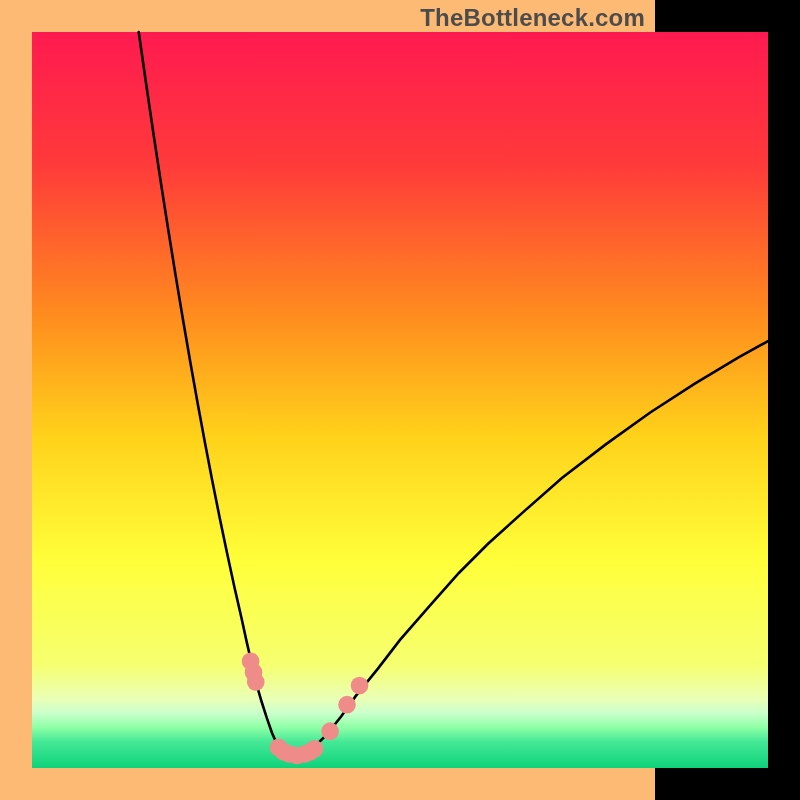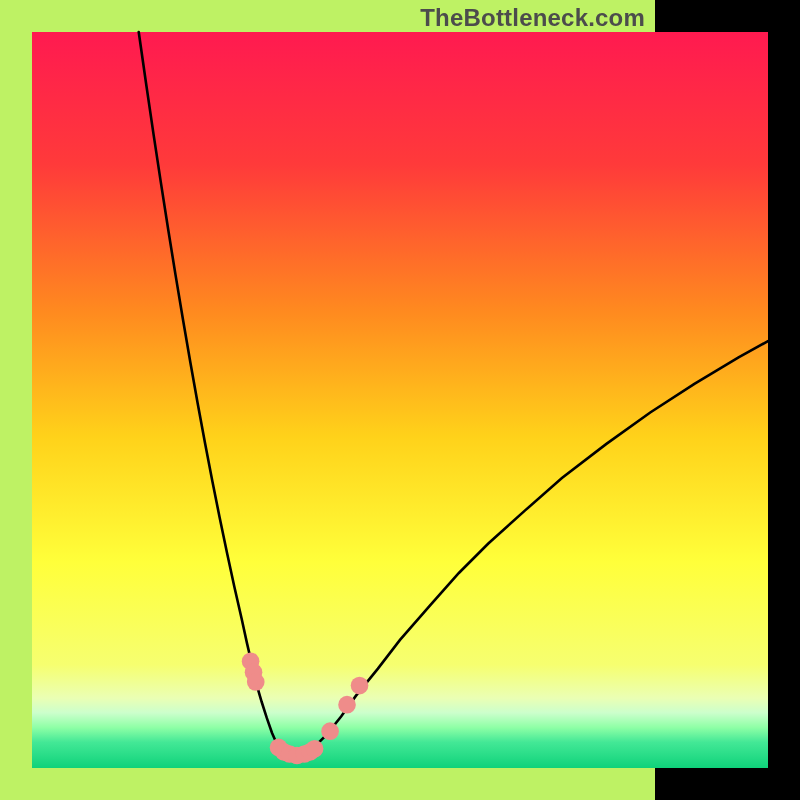--- a/index.html
+++ b/index.html
@@ -8,21 +8,21 @@
     width: 800px;
     height: 800px;
     background: #000;
     font-family: Arial, Helvetica, sans-serif;
     overflow: hidden;
   }
   .frame {
     position: relative;
     width: 655px;
     height: 800px;
-    background: #bef264;
+    background: #fdba74;
     text-align: right;
   }
   .attribution {
     position: absolute;
     top: 4px;
     right: 10px;
     color: #4c4c4c;
     font-size: 24px;
     font-weight: 600;
     letter-spacing: 0.2px;

